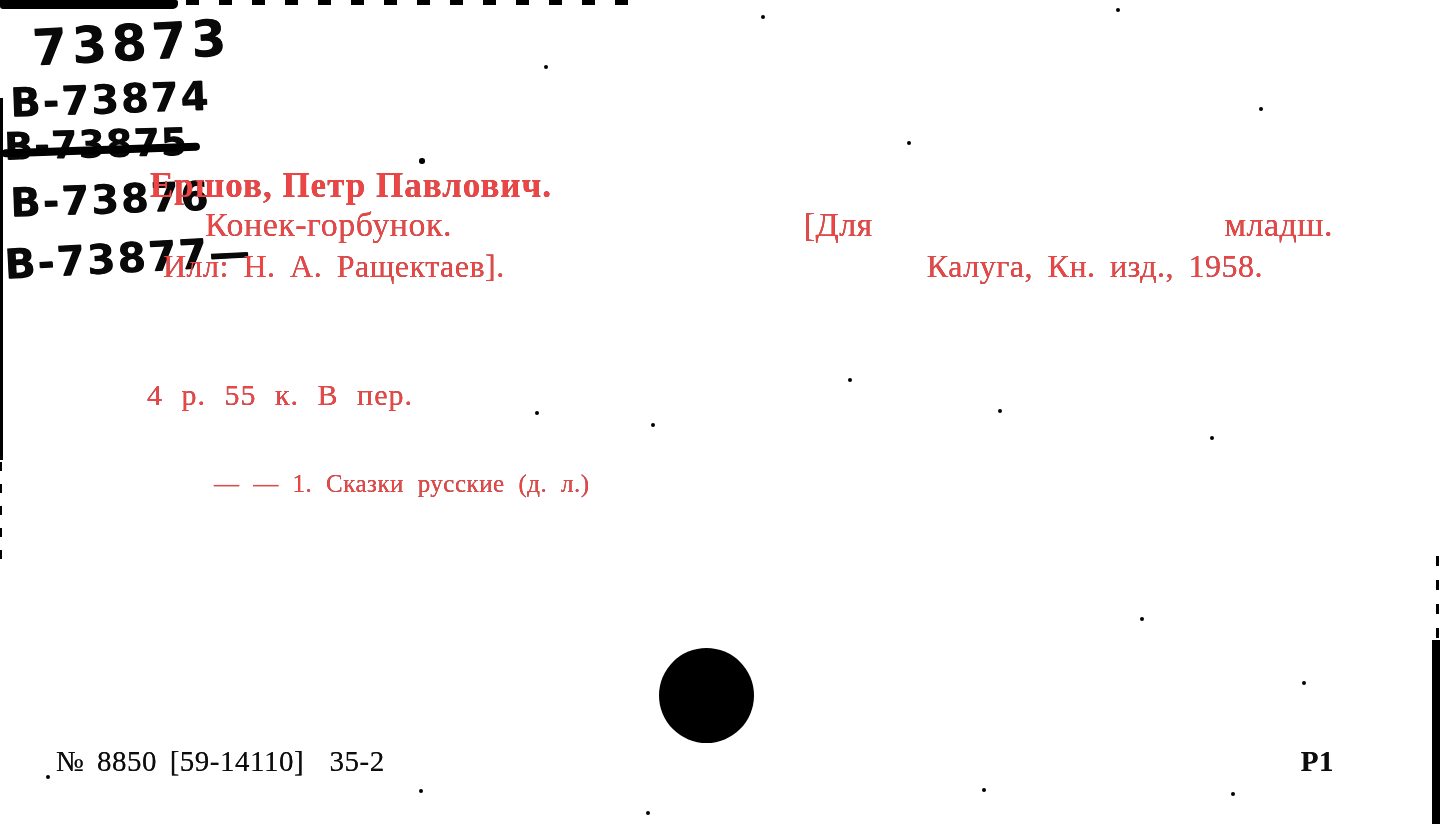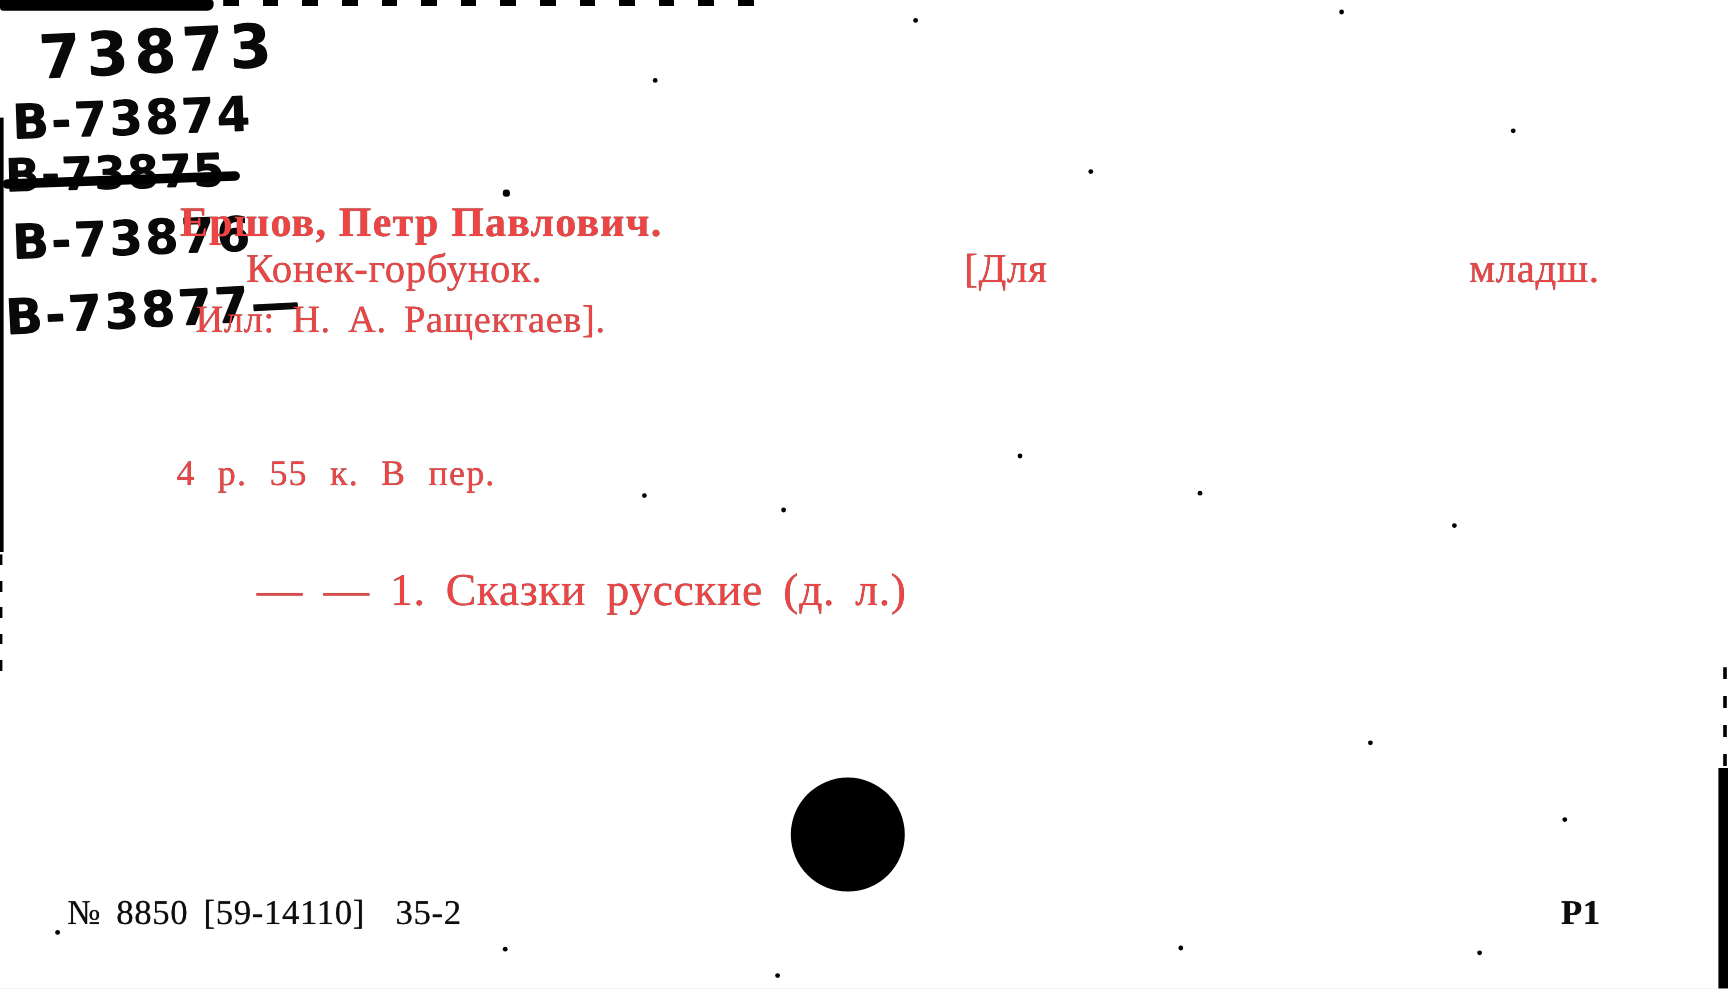--- a/index.html
+++ b/index.html
@@ -35,21 +35,21 @@
   .collation-row {
     left: 196px; top: 293px; width: 1136px;
     font-size: 30px; word-spacing: 8px; letter-spacing: 0.5px;
   }
   .price {
     left: 147px; top: 334px;
     font-size: 30px; word-spacing: 10px; letter-spacing: 1px; margin-top: 44px;
   }
   .tracing {
     left: 214px; top: 470px;
-    font-size: 38px; word-spacing: 7px; letter-spacing: 0.5px;
+    font-size: 25px; word-spacing: 7px; letter-spacing: 0.5px;
   }
   .footer-left {
     position: absolute; left: 56px; top: 666px;
     font-size: 29px; line-height: 38px; word-spacing: 5px; letter-spacing: 0.5px;
     white-space: pre;
     text-shadow: 0 0 0.6px rgba(0,0,0,0.75);
   }
   .classification {
     position: absolute; right: 106px; top: 646px;
     text-align: right;
@@ -158,20 +158,21 @@
   <div class="line author">Ершов, Петр Павлович.</div>
 
   <div class="line title-row justified">
     <span>Конек-горбунок.</span>
     <span>[Для</span>
     <span>младш.</span>
   </div>
 
   <div class="line imprint-row justified">
     <span>Илл: Н. А. Ращектаев].</span>
+    <span>Калуга, Кн. изд., 1958.</span>
   </div>
 
 
   <div class="line price">4 р. 55 к. В пер.</div>
 
   <div class="line tracing">— — 1. Сказки русские (д. л.)</div>
 
   <div class="hole-punch"></div>
 
   <div class="footer-left">

